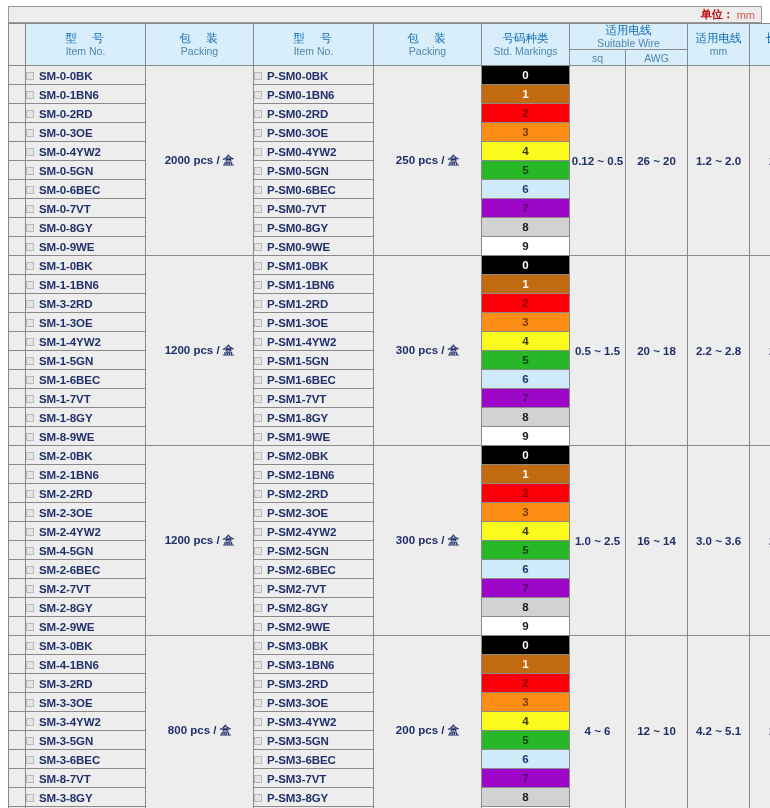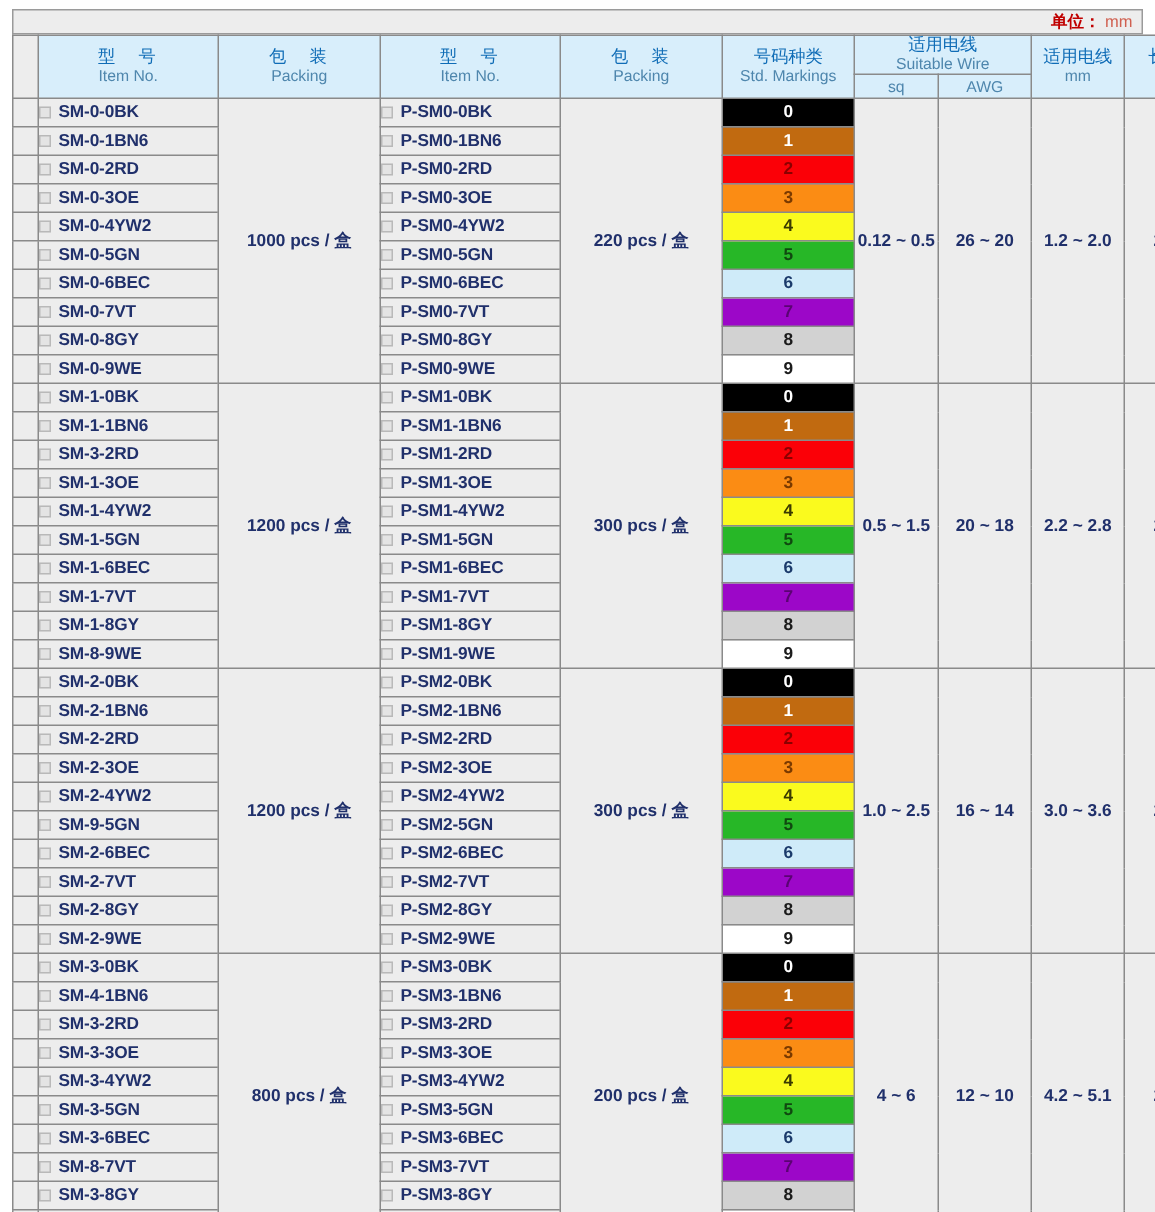--- a/index.html
+++ b/index.html
@@ -208,23 +208,23 @@
       <tr>
         <td class="hdr-sub">sq</td>
         <td class="hdr-sub">AWG</td>
       </tr>
     </thead>
 
     <tbody id="table-body">
         <tr>
           <td class="col-spacer"></td>
           <td class="item"><span class="chk"></span><span class="item-label">SM-0-0BK</span></td>
-          <td class="merged" rowspan="10">1000 pcs / 盒</td>
+          <td class="merged" rowspan="10">2000 pcs / 盒</td>
           <td class="item"><span class="chk"></span><span class="item-label">P-SM0-0BK</span></td>
-          <td class="merged" rowspan="10">220 pcs / 盒</td>
+          <td class="merged" rowspan="10">250 pcs / 盒</td>
           <td class="mark" style="background: rgb(0, 0, 0); color: rgb(255, 255, 255);">0</td>
           <td class="merged" rowspan="10">0.12 ~ 0.5</td>
           <td class="merged" rowspan="10">26 ~ 20</td>
           <td class="merged" rowspan="10">1.2 ~ 2.0</td>
           <td class="merged" rowspan="10">2.3</td>
         </tr>
         <tr>
           <td class="col-spacer"></td>
           <td class="item"><span class="chk"></span><span class="item-label">SM-0-1BN6</span></td>
           <td class="item"><span class="chk"></span><span class="item-label">P-SM0-1BN6</span></td>
@@ -375,21 +375,21 @@
           <td class="mark" style="background: rgb(251, 140, 20); color: rgb(122, 58, 0);">3</td>
         </tr>
         <tr>
           <td class="col-spacer"></td>
           <td class="item"><span class="chk"></span><span class="item-label">SM-2-4YW2</span></td>
           <td class="item"><span class="chk"></span><span class="item-label">P-SM2-4YW2</span></td>
           <td class="mark" style="background: rgb(250, 250, 30); color: rgb(58, 58, 0);">4</td>
         </tr>
         <tr>
           <td class="col-spacer"></td>
-          <td class="item"><span class="chk"></span><span class="item-label">SM-9-5GN</span></td>
+          <td class="item"><span class="chk"></span><span class="item-label">SM-4-5GN</span></td>
           <td class="item"><span class="chk"></span><span class="item-label">P-SM2-5GN</span></td>
           <td class="mark" style="background: rgb(39, 183, 39); color: rgb(16, 72, 16);">5</td>
         </tr>
         <tr>
           <td class="col-spacer"></td>
           <td class="item"><span class="chk"></span><span class="item-label">SM-2-6BEC</span></td>
           <td class="item"><span class="chk"></span><span class="item-label">P-SM2-6BEC</span></td>
           <td class="mark" style="background: rgb(207, 235, 249); color: rgb(27, 58, 107);">6</td>
         </tr>
         <tr>

